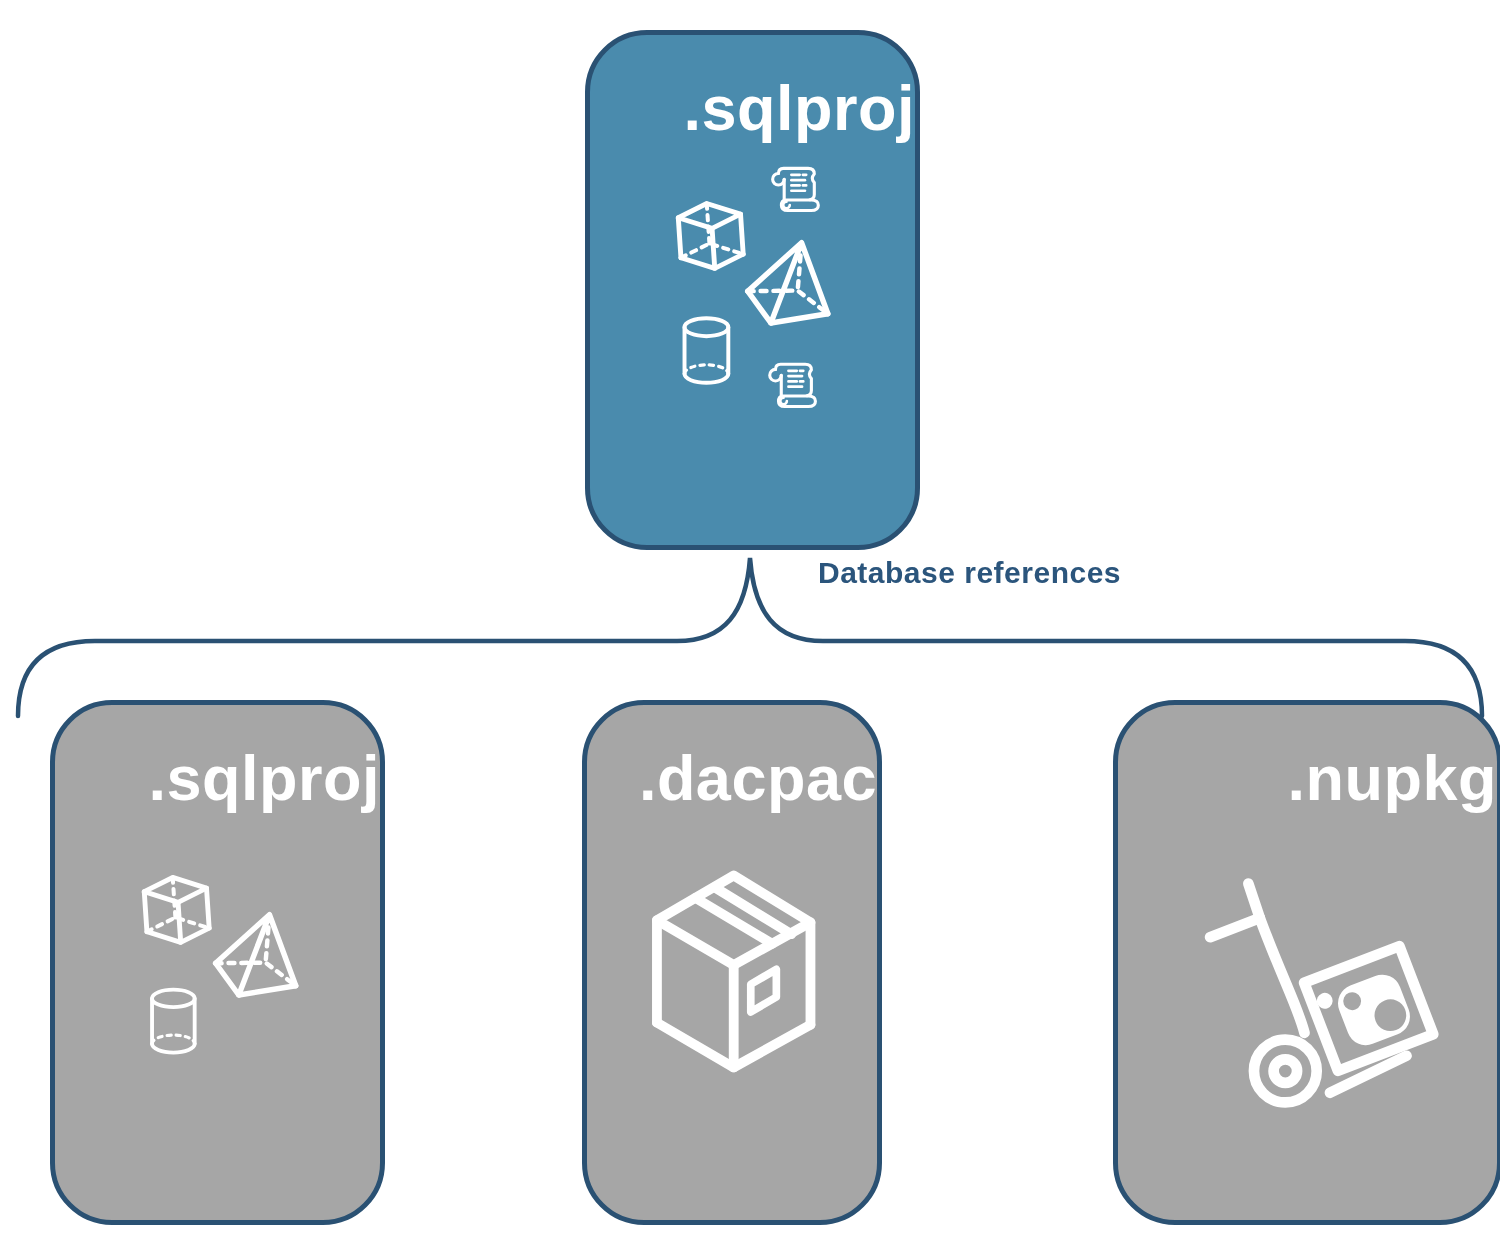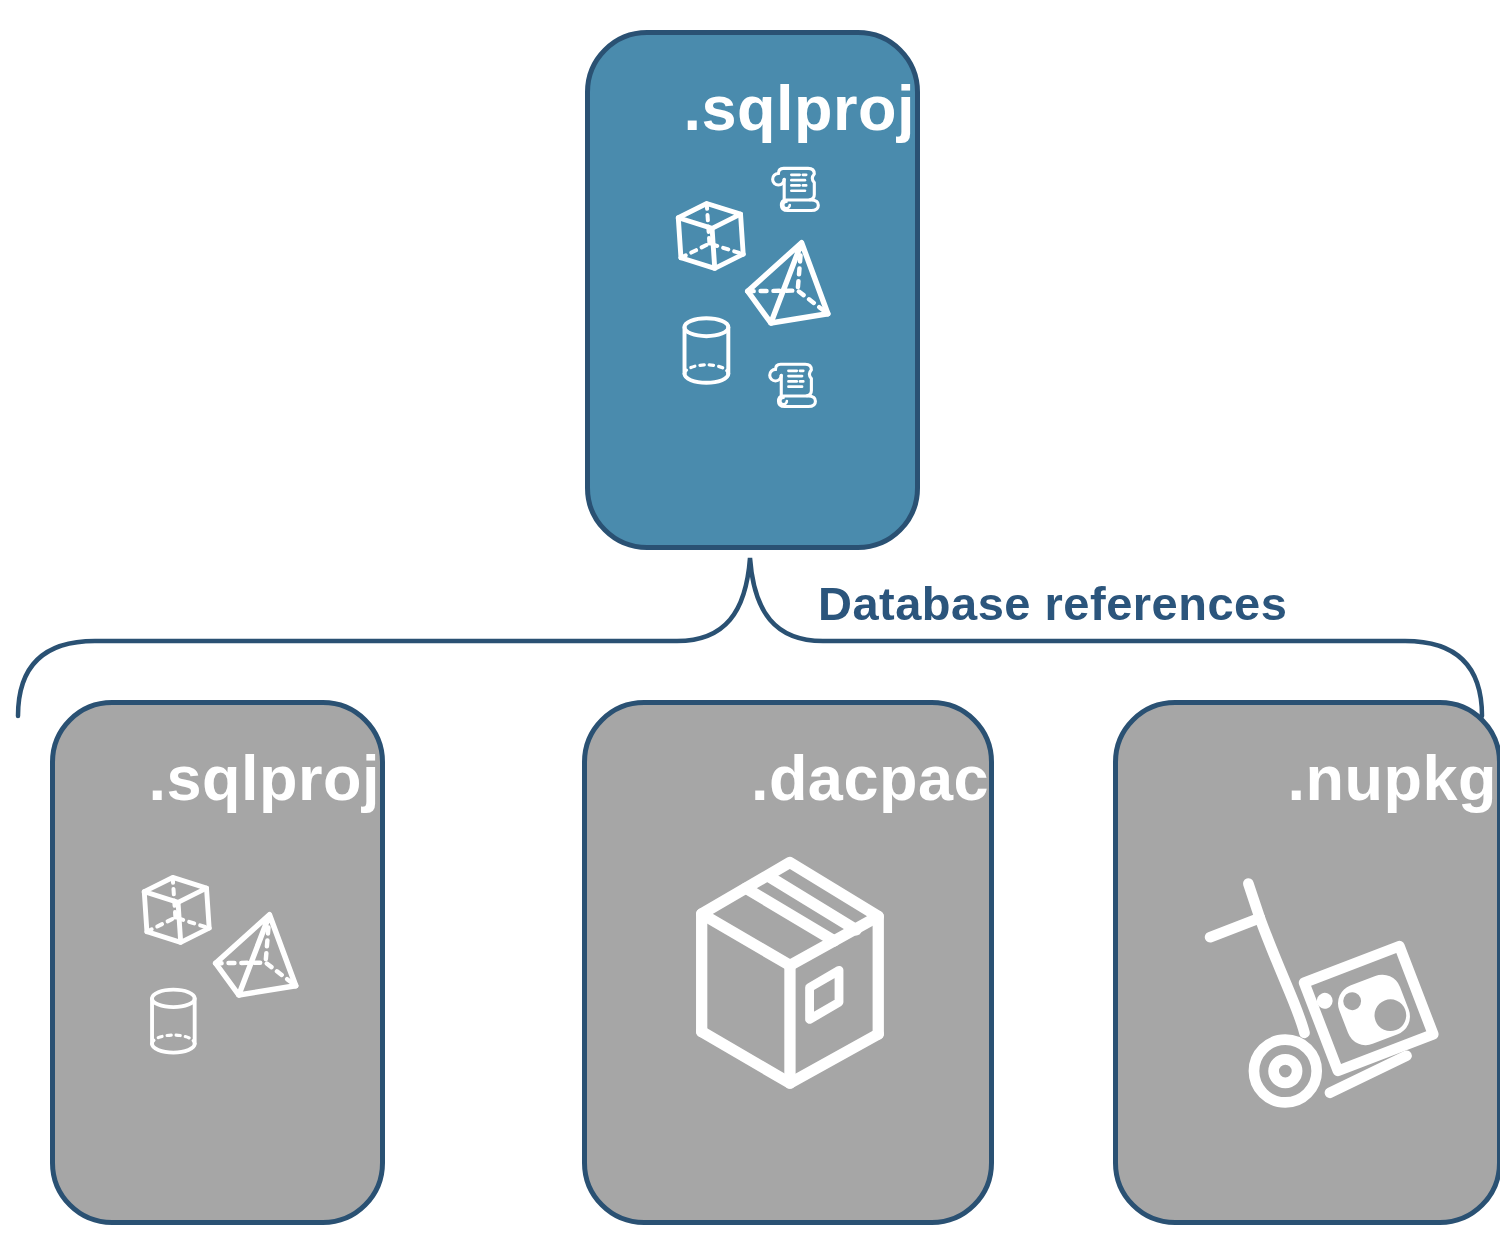--- a/index.html
+++ b/index.html
@@ -7,31 +7,31 @@
     position:relative;width:1500px;height:1250px;background:#ffffff;
     font-family:"Liberation Sans",sans-serif;overflow:hidden;
   }
   .node{
     position:absolute;box-sizing:border-box;
     border:5px solid #2a5173;border-radius:62px;text-align:right;
   }
   .node-top{left:585px;top:30px;width:335px;height:520px;background:#4a8bad;}
   .node-gray{top:700px;height:525px;background:#a6a6a6;}
   #node-b1{left:50px;width:335px;}
-  #node-b2{left:582px;width:412px;}
+  #node-b2{left:582px;width:300px;}
   #node-b3{left:1113px;width:389px;}
   .node-label{
     color:#ffffff;font-weight:bold;font-size:63px;line-height:1;
     margin-top:42px;letter-spacing:0.5px;
   }
   .node-icons{position:absolute;left:0;top:0;width:100%;height:100%;overflow:visible;}
   .connector-svg{position:absolute;left:0;top:0;width:1500px;height:1250px;pointer-events:none;}
   .connector-label{
-    position:absolute;left:818px;top:576px;width:470px;
-    font-size:47px;font-weight:bold;color:#2b557c;letter-spacing:0.5px;white-space:nowrap;
+    position:absolute;left:818px;top:556px;width:470px;
+    font-size:30px;font-weight:bold;color:#2b557c;letter-spacing:0.5px;white-space:nowrap;
   }
   .defs-holder{position:absolute;width:0;height:0;overflow:hidden;}
 </style>
 </head>
 <body>
 
 <svg class="defs-holder" aria-hidden="true">
   <defs>
 
     <symbol id="sym-cube" viewBox="0 0 96 96" overflow="visible">

